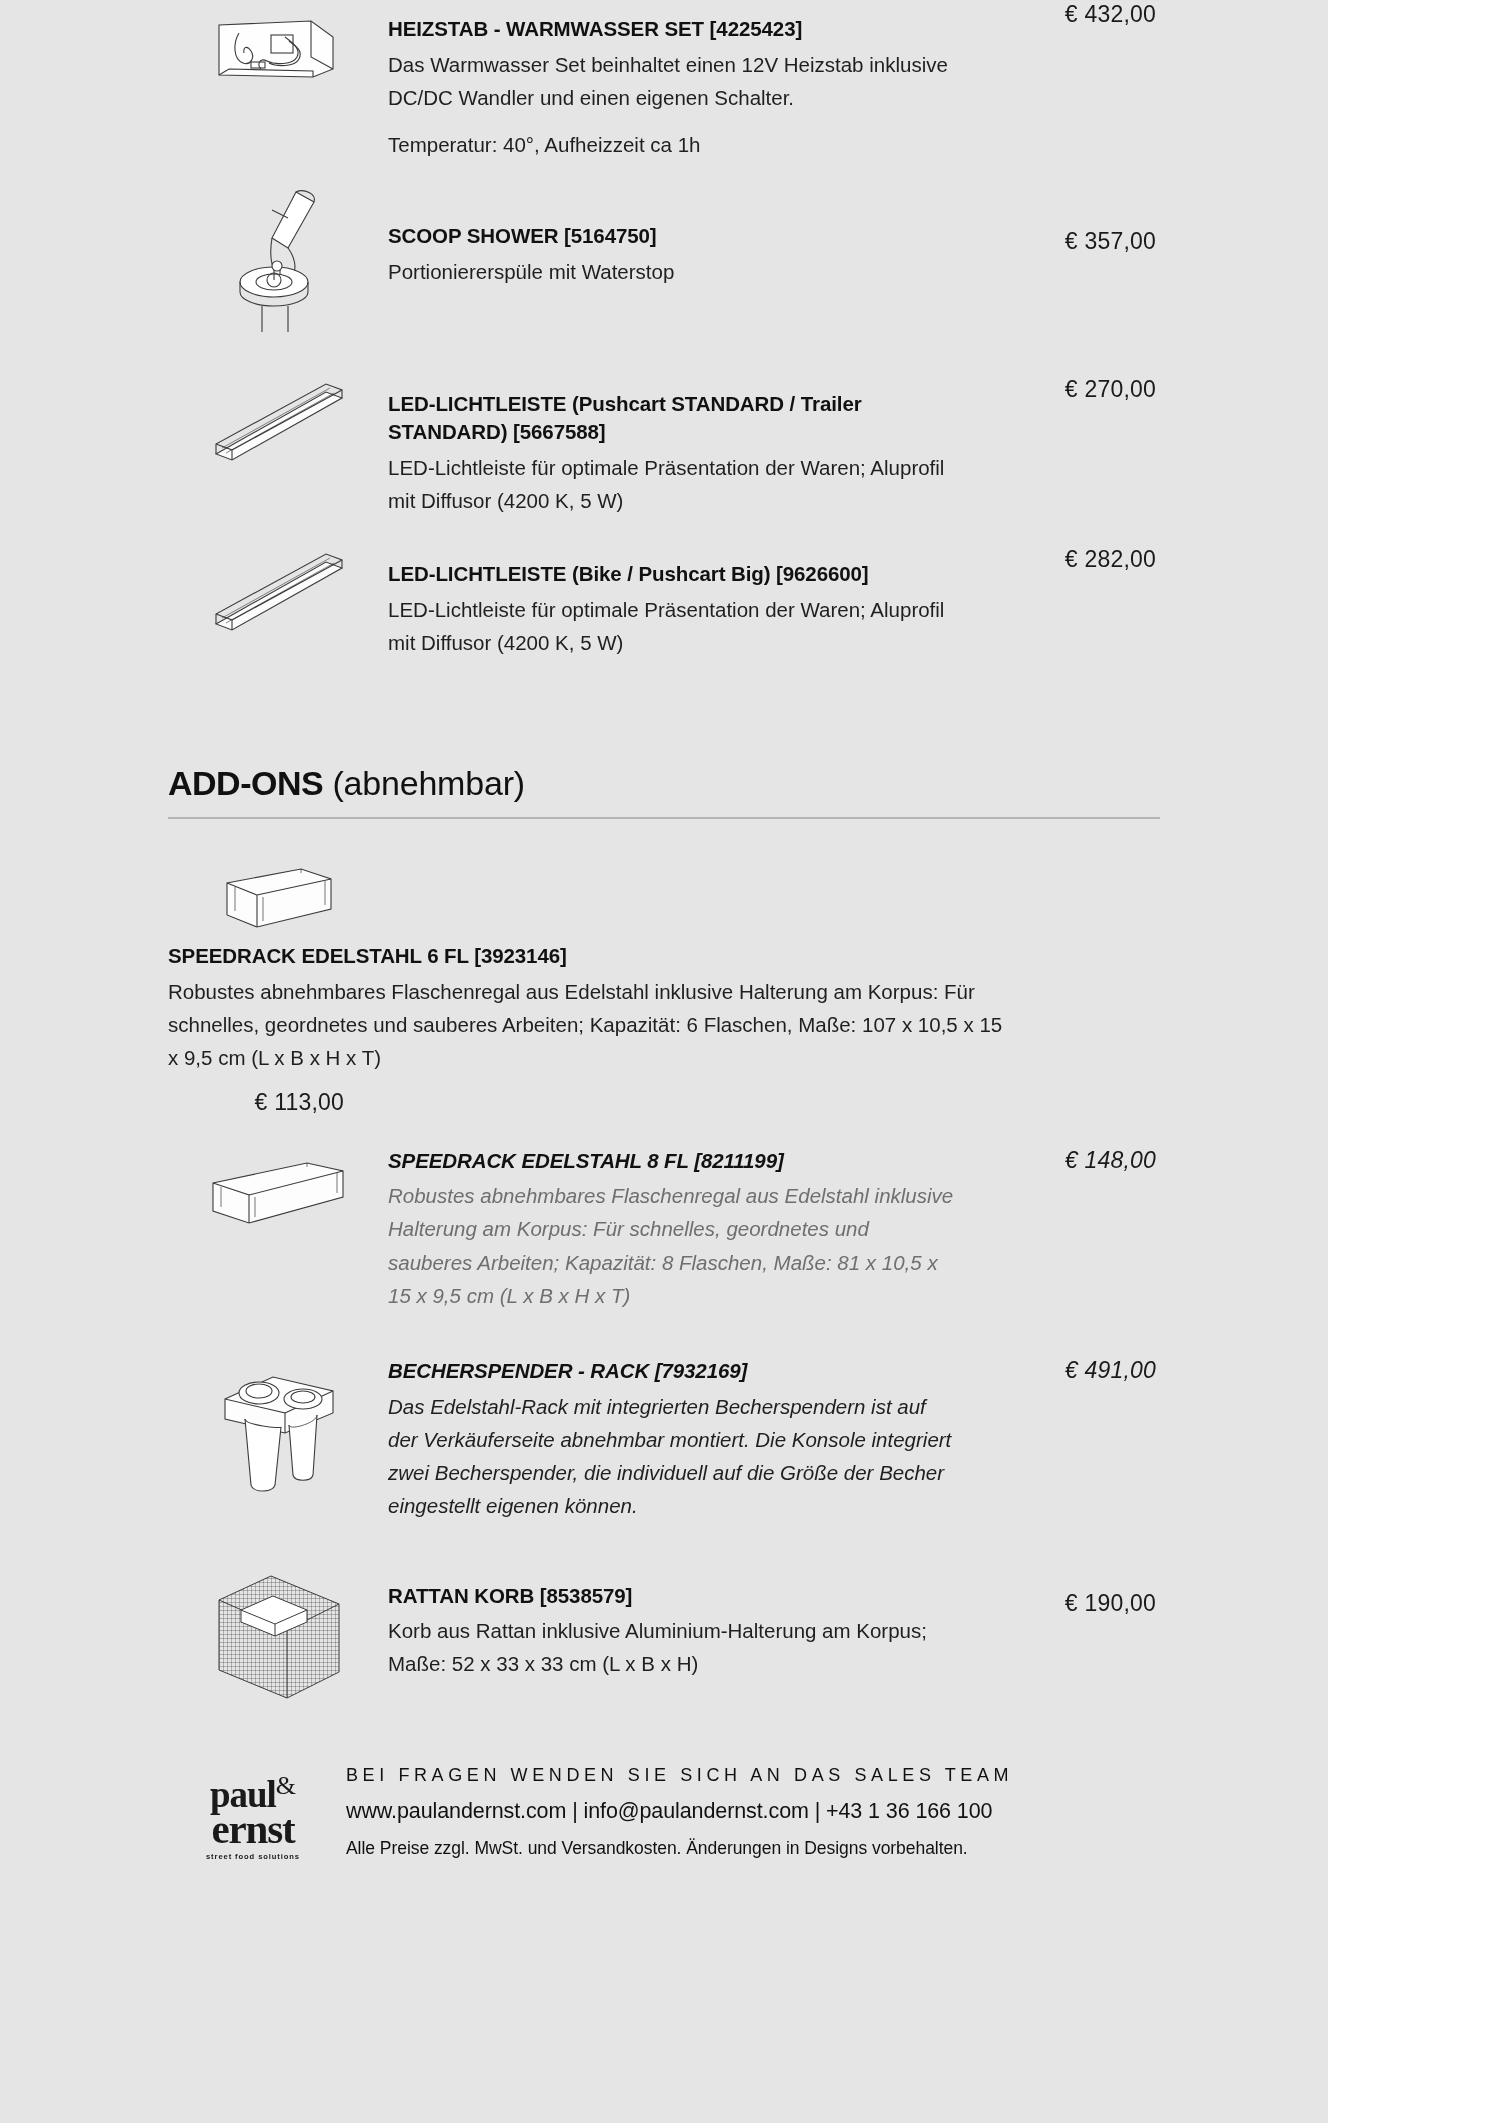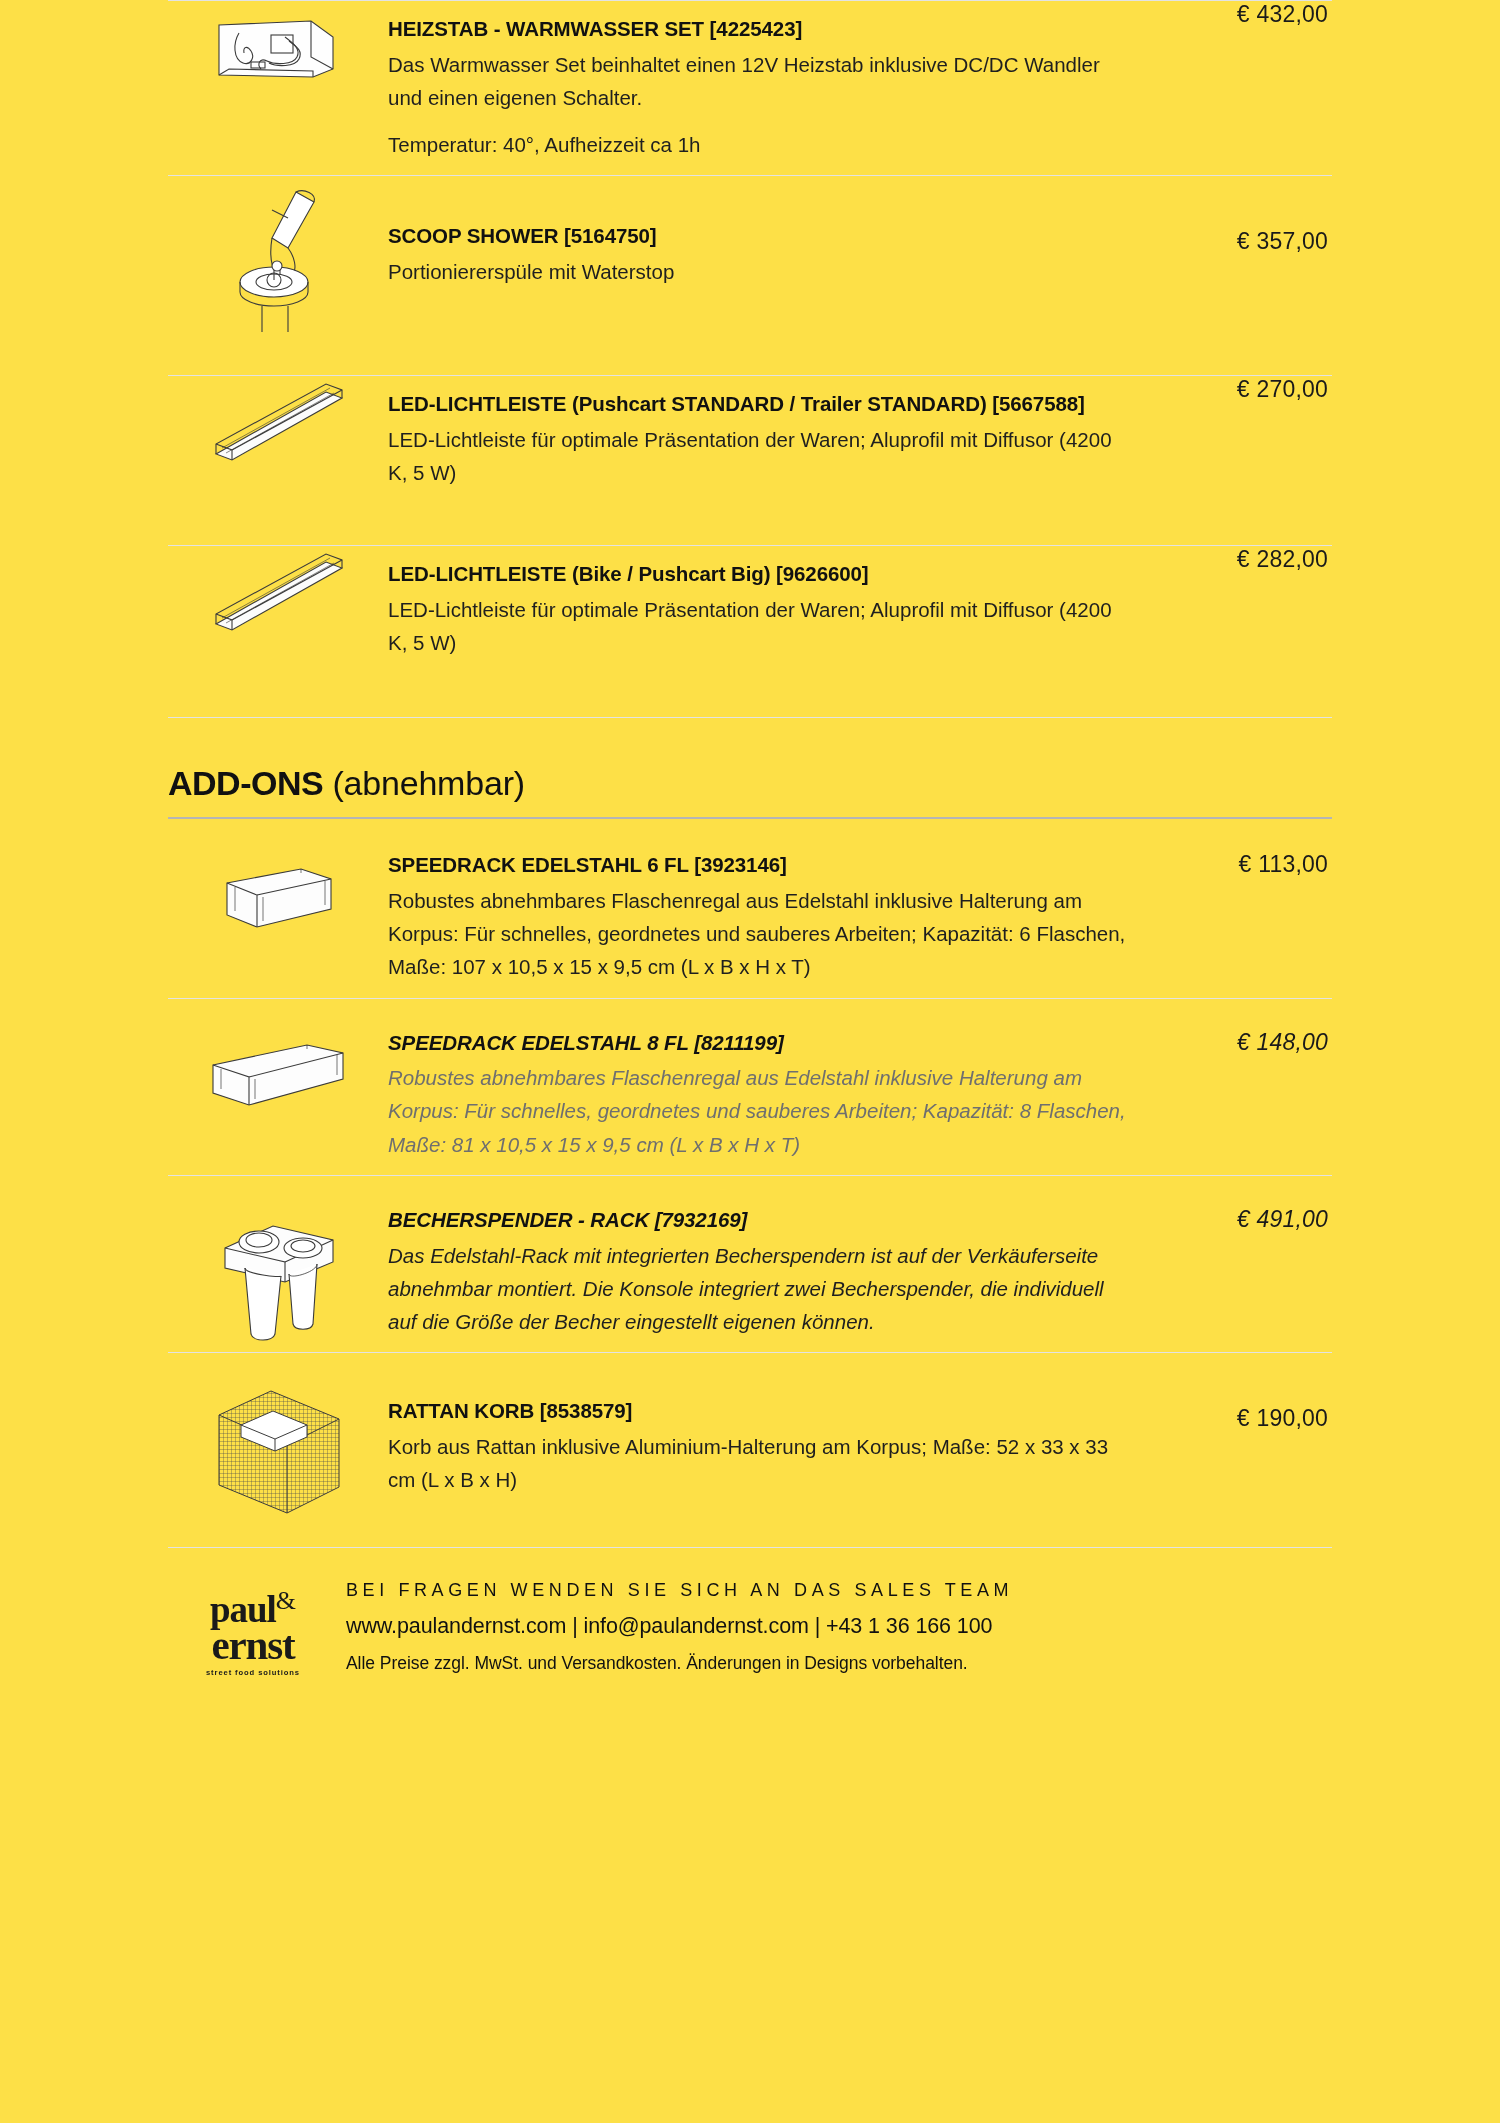--- a/index.html
+++ b/index.html
@@ -7,36 +7,36 @@
   html, body {
     width: 1500px;
     height: 2123px;
     background: #ffffff;
     font-family: "Liberation Sans", sans-serif;
     color: #1a1a1a;
   }
 
   .page {
     position: relative;
-    width: 1500px;
+    width: 1328px;
     height: 2123px;
-    background: #fde047;
+    background: #e5e5e5;
     padding: 0 168px;
   }
 
   
   .product-row {
     position: relative;
     display: flex;
     align-items: flex-start;
     border-top: 1.5px solid #e3e3e3;
     width: 100%;
   }
 
-  .product-row.no-rule { border-top: none; }
+  .product-row.no-rule { border-top: none; flex-direction: column; }
 
   .thumb-cell {
     width: 220px;
     min-width: 220px;
     display: flex;
     align-items: center;
     justify-content: center;
     padding-top: 6px;
   }
 

